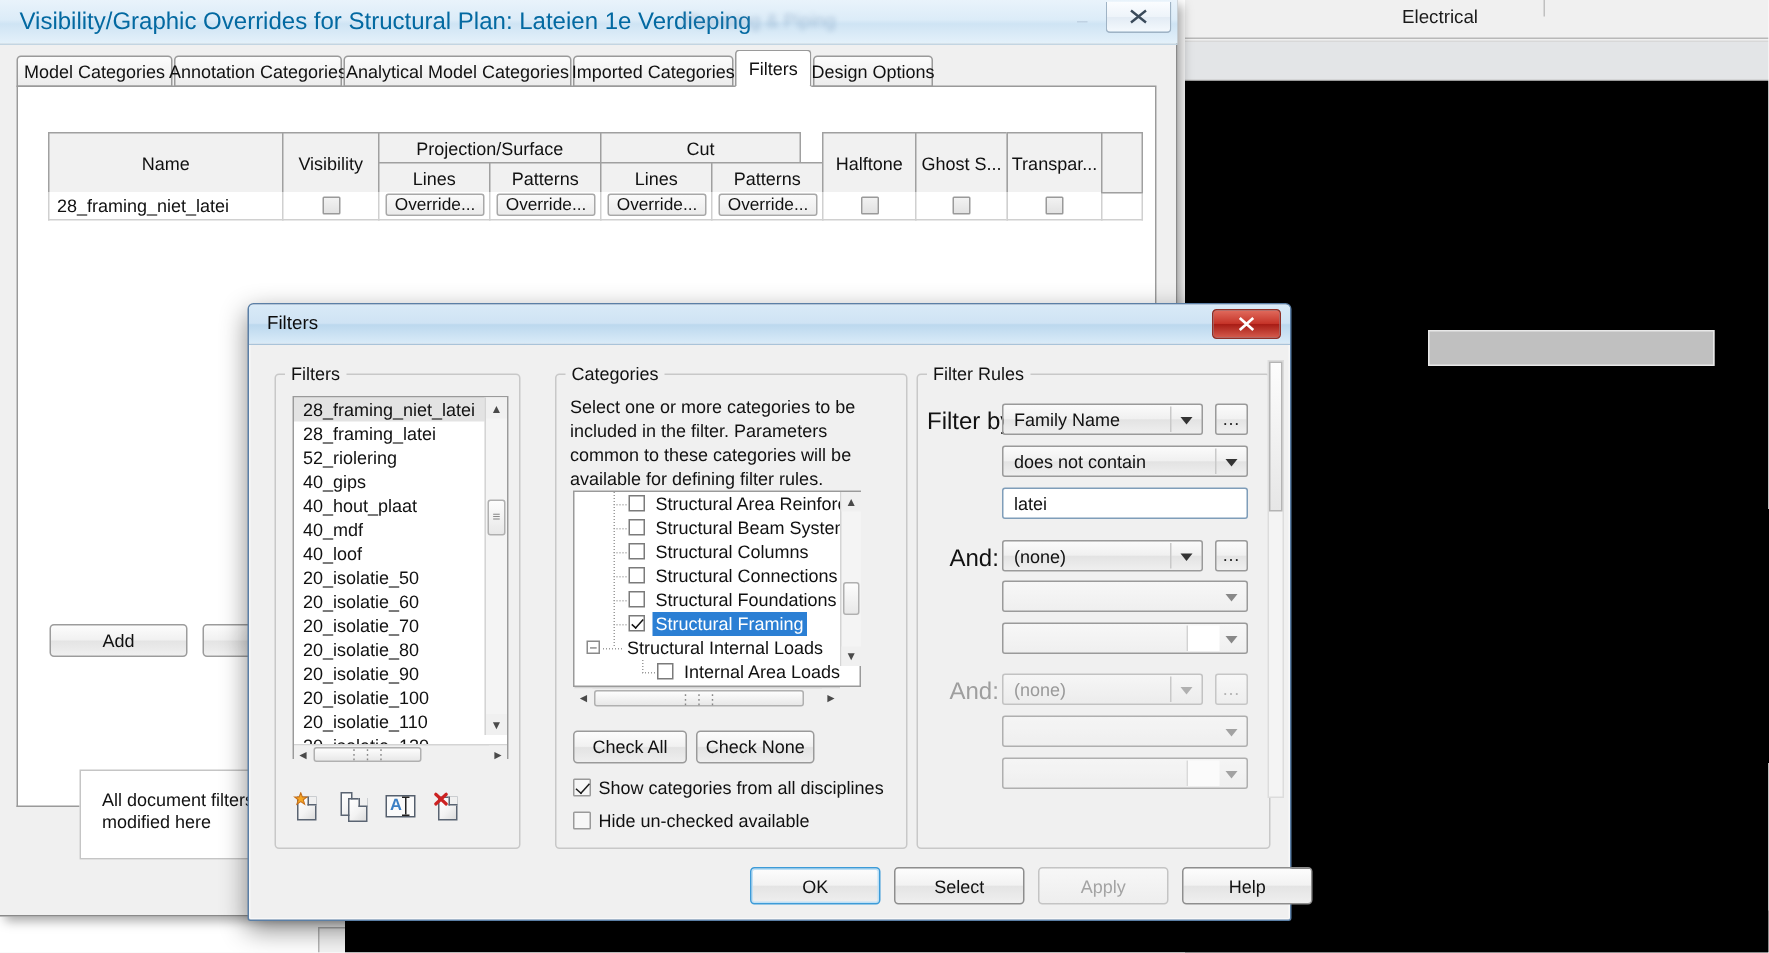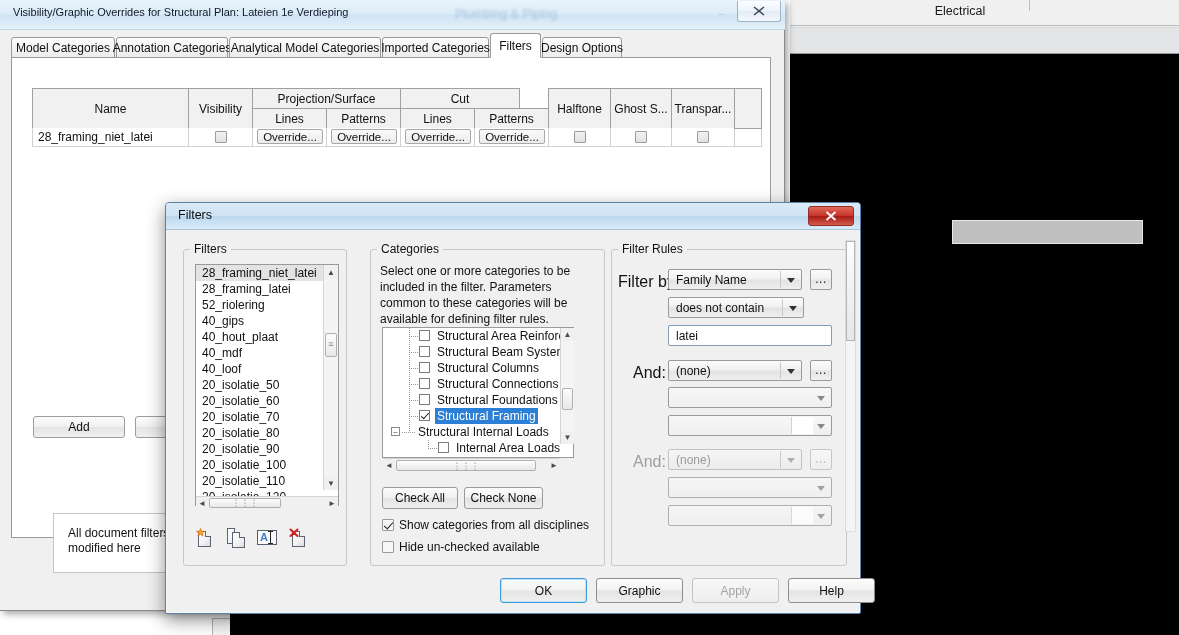--- a/index.html
+++ b/index.html
@@ -63,21 +63,21 @@
     border:1px solid #8a8a8a;
     border-left:none; border-top:none;
     box-shadow:3px 3px 7px rgba(0,0,0,0.35);
   }
   #vg-titlebar {
     position:absolute; left:0; top:0; width:785px; height:30px;
     background:linear-gradient(to bottom,#e9f3fb 0%, #dcecf8 45%, #cfe4f4 55%, #e4f1fa 100%);
     border-bottom:1px solid #c3d5e2;
   }
   #vg-title {
-    position:absolute; left:13px; top:6px; font-size:11px; color:#0f172a;
+    position:absolute; left:13px; top:6px; font-size:16px; color:#0369a1;
     white-space:nowrap;
   }
   #vg-ghost-text {
     position:absolute; left:455px; top:7px; font-size:12.5px;
     color:#6d8fb4; opacity:0.45; filter:blur(1.6px); white-space:nowrap;
   }
   #vg-ghost-dash {
     position:absolute; left:718px; top:14px; width:7px; height:1px;
     background:#a9bccf; opacity:0.5;
   }
@@ -402,21 +402,21 @@
 
       <div class="vg-th" style="left:0px;top:0px;width:157px;height:41px;">
         <span>Name</span>
       </div>
       <div class="vg-th" style="left:156px;top:0px;width:65px;height:41px;">
         <span>Visibility</span>
       </div>
       <div class="vg-th" style="left:220px;top:0px;width:149px;height:21px;">
         <span>Projection/Surface</span>
       </div>
-      <div class="vg-th" style="left:368px;top:0px;width:120px;height:21px;">
+      <div class="vg-th" style="left:368px;top:0px;width:134px;height:21px;">
         <span>Cut</span>
       </div>
       <div class="vg-th" style="left:220px;top:20px;width:75px;height:21px;">
         <span>Lines</span>
       </div>
       <div class="vg-th" style="left:294px;top:20px;width:75px;height:21px;">
         <span>Patterns</span>
       </div>
       <div class="vg-th" style="left:368px;top:20px;width:75px;height:21px;">
         <span>Lines</span>
@@ -647,21 +647,21 @@
 
 <div class="rule-label" style="left:618px;top:273px;">Filter by:</div>
 <div class="combo split" style="left:668px;top:269px;width:134px;">
   <span>Family Name</span>
   <span class="combo-arrow"></span>
 </div>
 <div class="ellipsis-btn" style="left:810px;top:269px;">
   <span>...</span>
 </div>
 
-<div class="combo split" style="left:668px;top:297px;width:136px;">
+<div class="combo split" style="left:668px;top:297px;width:164px;">
   <span>does not contain</span>
   <span class="combo-arrow"></span>
 </div>
 
 <div class="txtinput" style="left:668px;top:325px;width:164px;">
   <span>latei</span>
 </div>
 
 <div class="rule-label" style="left:633px;top:364px;">And:</div>
 <div class="combo split" style="left:668px;top:360px;width:134px;">
@@ -696,20 +696,20 @@
 </div>
 
 <div id="fr-vscroll">
   <div id="fr-vthumb"></div>
 </div>
 
 <div class="dlg-btn default" style="left:468px;top:578px;">
   <span>OK</span>
 </div>
 <div class="dlg-btn" style="left:564px;top:578px;">
-  <span>Graphic</span>
+  <span>Select</span>
 </div>
 <div class="dlg-btn disabled" style="left:660px;top:578px;">
   <span>Apply</span>
 </div>
 <div class="dlg-btn" style="left:756px;top:578px;">
   <span>Help</span>
 </div>
 
 </body></html>

